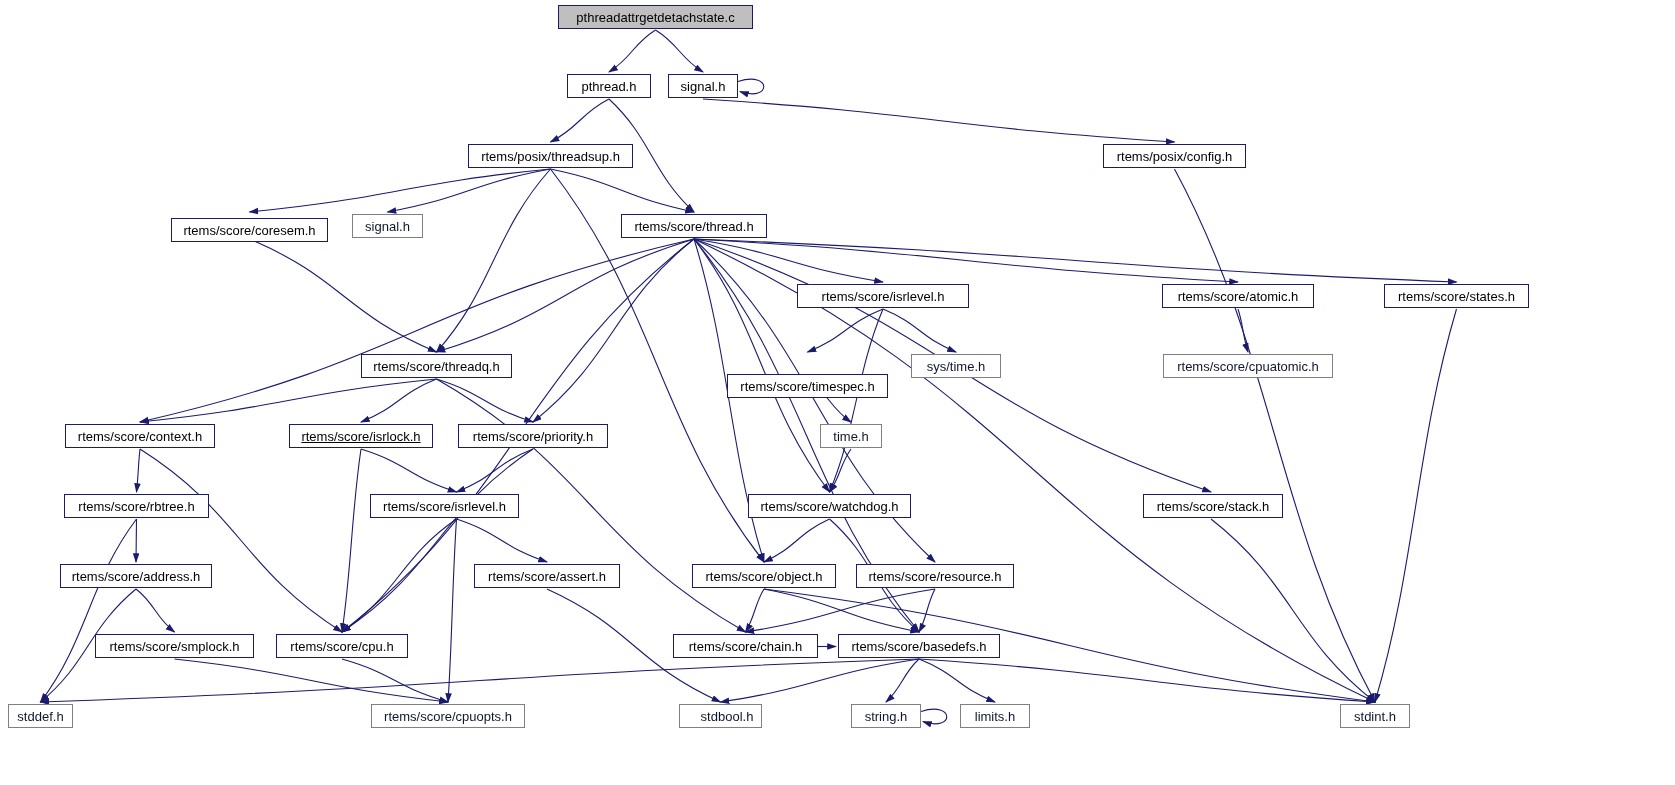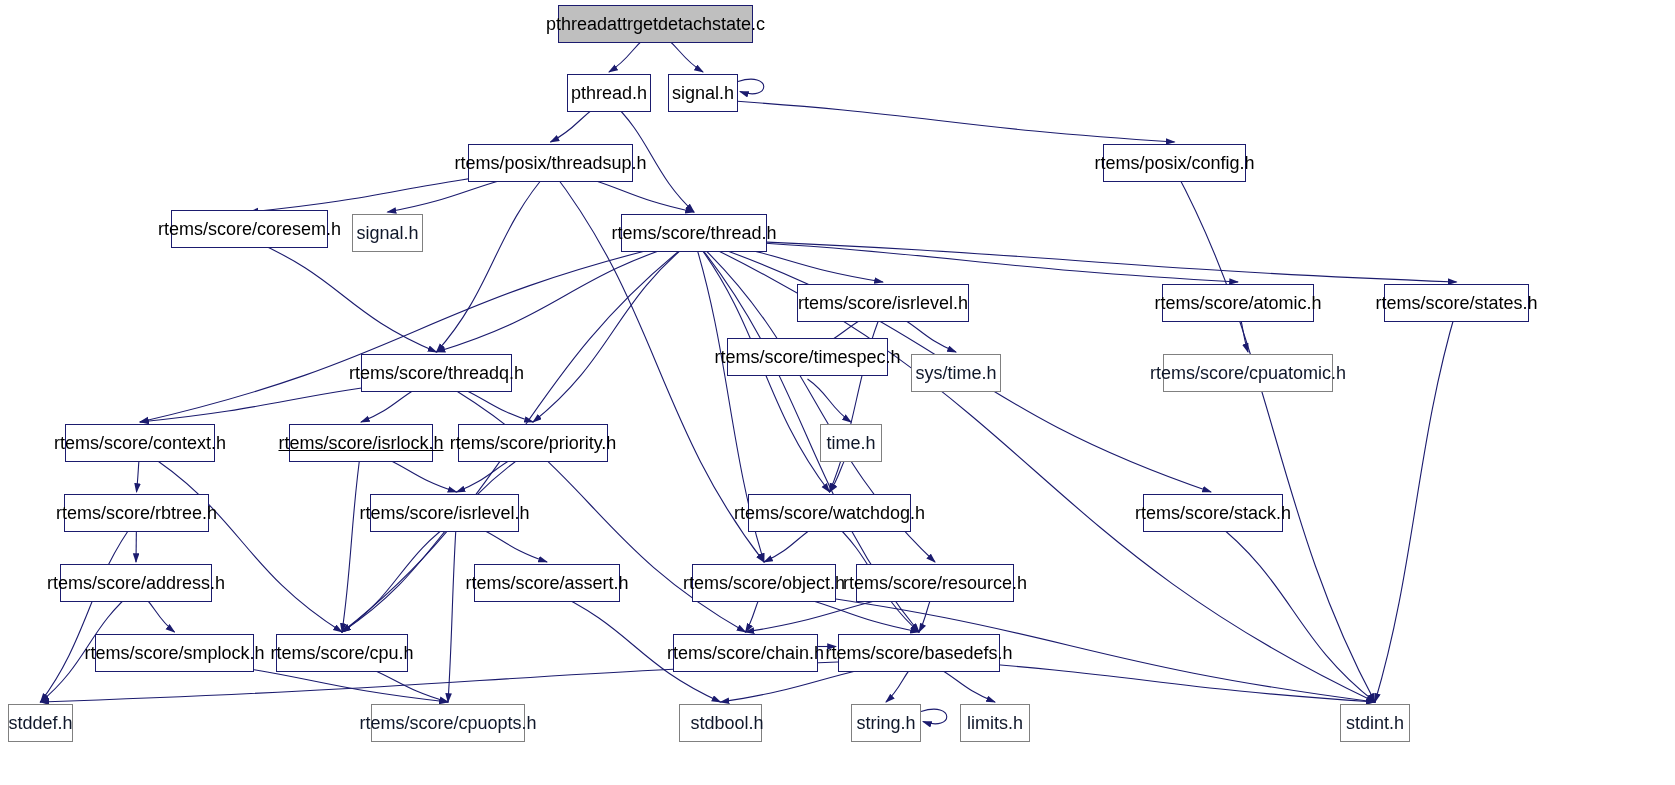--- a/index.html
+++ b/index.html
@@ -23,27 +23,27 @@
     top: 0;
     width: 1675px;
     height: 785px;
   }
   .node {
     position: absolute;
     box-sizing: border-box;
     border: 1px solid #1b1b6e;
     background: #ffffff;
     color: #000000;
-    font-size: 18px;
+    font-size: 13px;
     line-height: 1;
     display: flex;
     align-items: center;
     justify-content: center;
     white-space: nowrap;
-    height: 38px;
+    height: 24px;
     padding: 0 7px;
     z-index: 2;
   }
   .node.root {
     background: #bfbfbf;
   }
   .node.plain {
     border-color: #808080;
     color: #0f172a;
   }
@@ -125,27 +125,27 @@
       <path fill="none" stroke="#1b1b6e" stroke-width="1.1" marker-end="url(#arrow)" d="M919,659 C479.75,674.05 479.75,686.95 40.5,702"></path>
       <path fill="none" stroke="#1b1b6e" stroke-width="1.1" marker-end="url(#arrow)" d="M919,659 C1147,674.05 1147,686.95 1375,702"></path>
       <path fill="none" stroke="#1b1b6e" stroke-width="1.1" marker-end="url(#arrow)" d="M921,711.5 C955,700.5 955,732.5 923,721.5"></path>
       <path fill="none" stroke="#1b1b6e" stroke-width="1.1" marker-end="url(#arrow)" d="M1174.5,169 C1274.75,355.54999999999995 1274.75,515.45 1375,702"></path>
     </svg>
 <div class="node root" style="left: 558px; top: 5px; width: 195px;">pthreadattrgetdetachstate.c</div>
     <div class="node" style="left: 567px; top: 74px; width: 84px;">pthread.h</div>
     <div class="node" style="left: 668px; top: 74px; width: 70px;">signal.h</div>
     <div class="node" style="left: 1103px; top: 144px; width: 143px;">rtems/posix/config.h</div>
     <div class="node" style="left: 468px; top: 144px; width: 165px;">rtems/posix/threadsup.h</div>
-    <div class="node" style="left: 171px; top: 210px; width: 157px;">rtems/score/coresem.h</div>
+    <div class="node" style="left: 171px; top: 218px; width: 157px;">rtems/score/coresem.h</div>
     <div class="node plain" style="left: 352px; top: 214px; width: 71px;">signal.h</div>
     <div class="node" style="left: 621px; top: 214px; width: 146px;">rtems/score/thread.h</div>
     <div class="node" style="left: 797px; top: 284px; width: 172px;">rtems/score/isrlevel.h</div>
     <div class="node" style="left: 1162px; top: 284px; width: 152px;">rtems/score/atomic.h</div>
     <div class="node" style="left: 1384px; top: 284px; width: 145px;">rtems/score/states.h</div>
-    <div class="node" style="left: 727px; top: 338px; width: 161px;">rtems/score/timespec.h</div>
+    <div class="node" style="left: 727px; top: 374px; width: 161px;">rtems/score/timespec.h</div>
     <div class="node plain" style="left: 911px; top: 354px; width: 90px;">sys/time.h</div>
     <div class="node plain" style="left: 1163px; top: 354px; width: 170px;">rtems/score/cpuatomic.h</div>
     <div class="node" style="left: 361px; top: 354px; width: 151px;">rtems/score/threadq.h</div>
     <div class="node" style="left: 65px; top: 424px; width: 150px;">rtems/score/context.h</div>
     <div class="node" style="left: 289px; top: 424px; width: 144px; text-decoration: underline;">rtems/score/isrlock.h</div>
     <div class="node" style="left: 458px; top: 424px; width: 150px;">rtems/score/priority.h</div>
     <div class="node plain" style="left: 820px; top: 424px; width: 62px;">time.h</div>
     <div class="node" style="left: 64px; top: 494px; width: 145px;">rtems/score/rbtree.h</div>
     <div class="node" style="left: 370px; top: 494px; width: 149px;">rtems/score/isrlevel.h</div>
     <div class="node" style="left: 748px; top: 494px; width: 163px;">rtems/score/watchdog.h</div>

